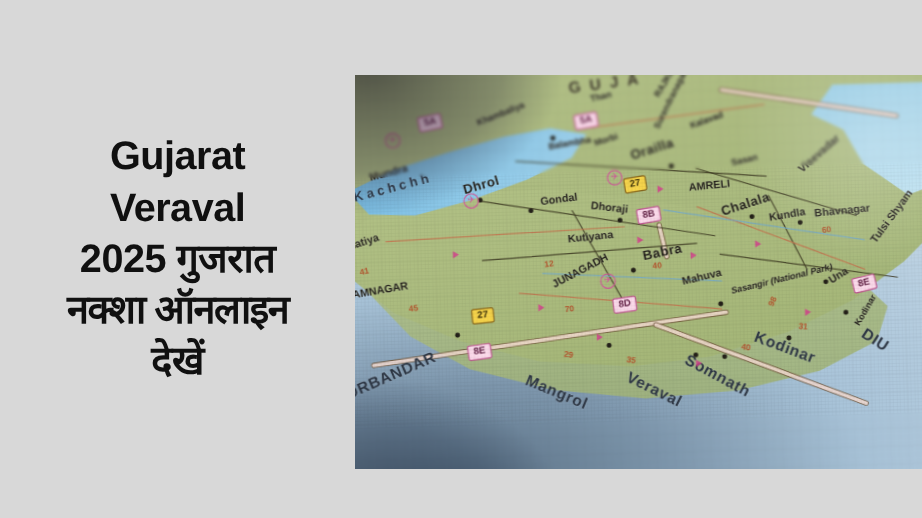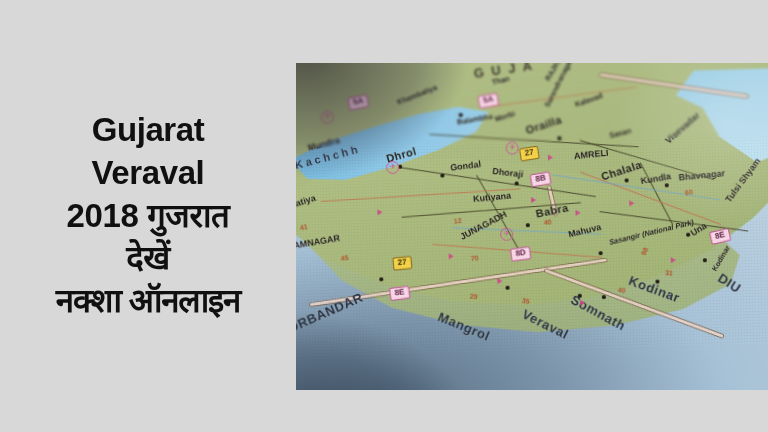--- a/index.html
+++ b/index.html
@@ -147,23 +147,23 @@
   .tri{position:absolute;width:0;height:0;border-left:5px solid #d2428c;border-top:3px solid transparent;border-bottom:3px solid transparent;opacity:.85;}
 </style>
 </head>
 <body style="background: rgb(216, 216, 216);">
 
 <div class="banner" style="background: rgb(216, 216, 216);">
 
   <div class="headline" style="color: rgb(16, 16, 16);">
     <span class="ln">Gujarat</span>
     <span class="ln">Veraval</span>
-    <span class="ln">2018 गुजरात</span>
+    <span class="ln">2025 गुजरात</span>
+    <span class="ln wide">नक्शा ऑनलाइन</span>
     <span class="ln">देखें</span>
-    <span class="ln wide">नक्शा ऑनलाइन</span>
   </div>
 
   <div class="mapwrap">
     <div class="mapinner">
 
       <div class="sea"></div>
       <div class="land"></div>
       <div class="land2"></div>
       <div class="kachchh-gulf"></div>
       <div class="gulf-khambhat"></div>

